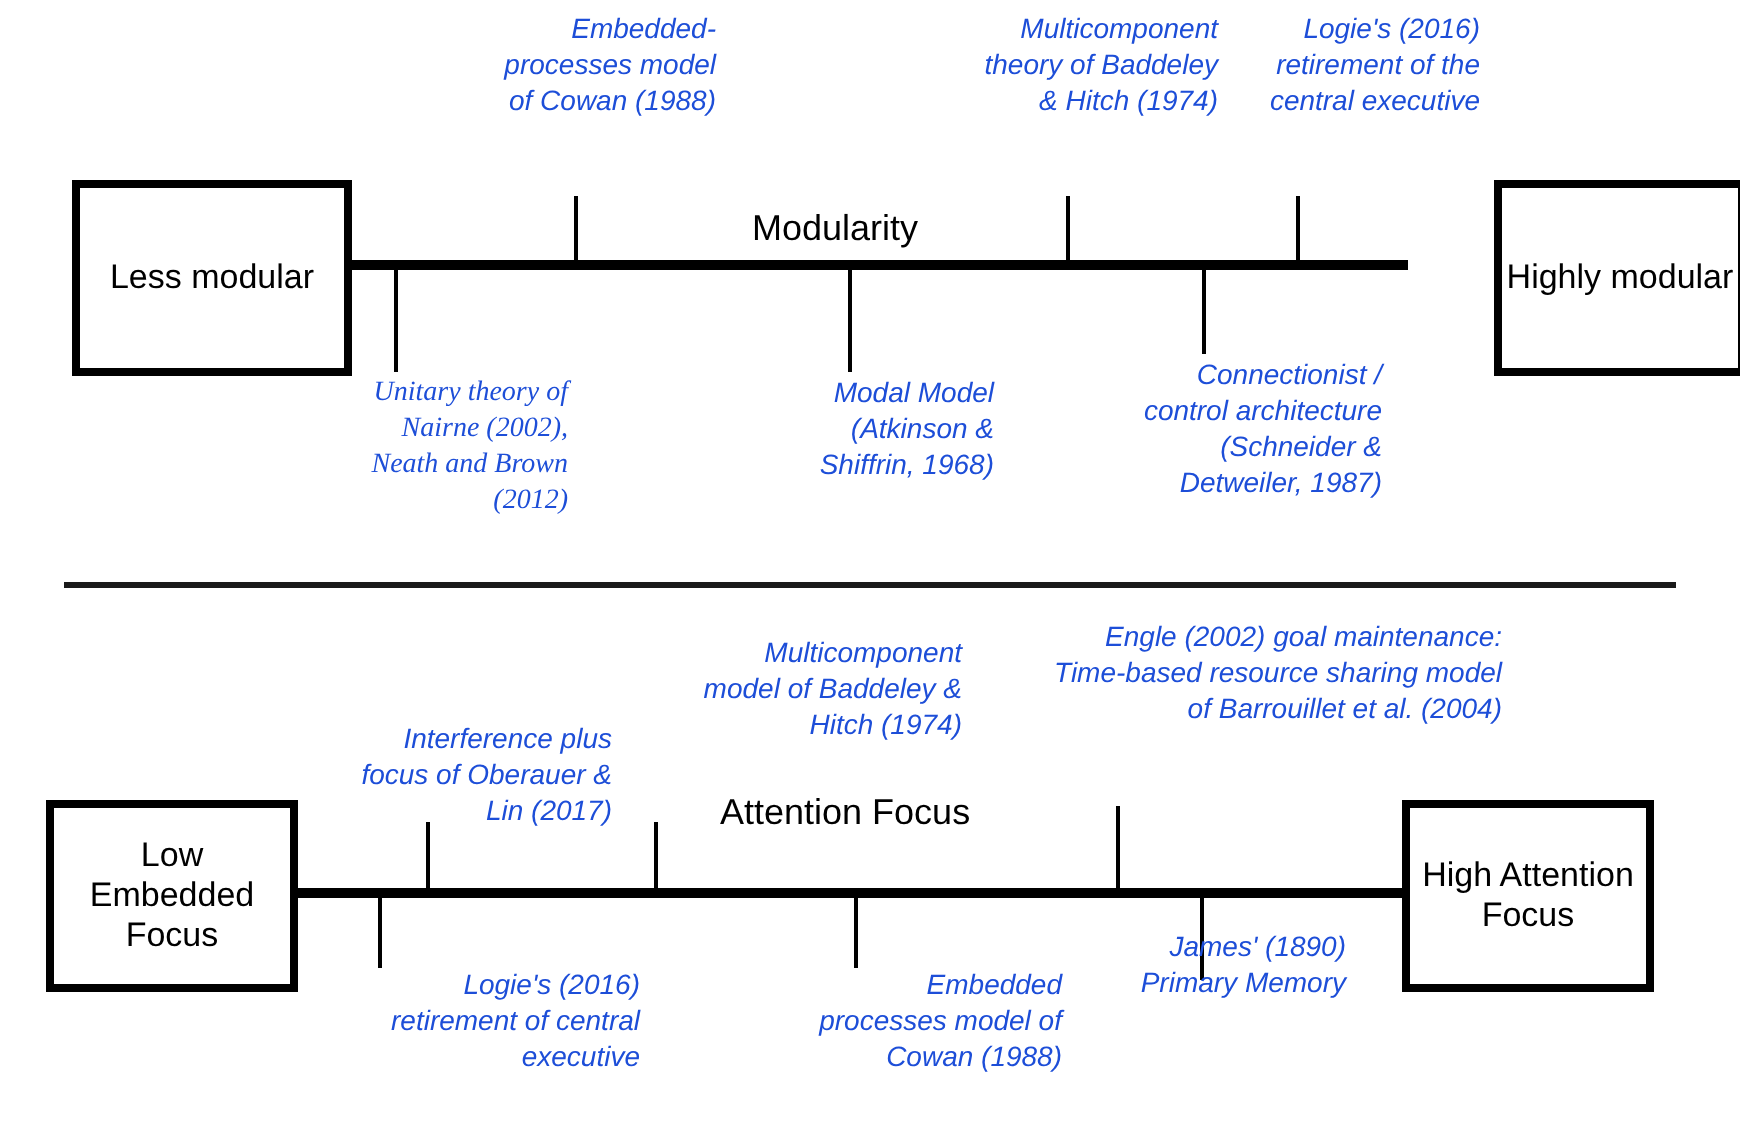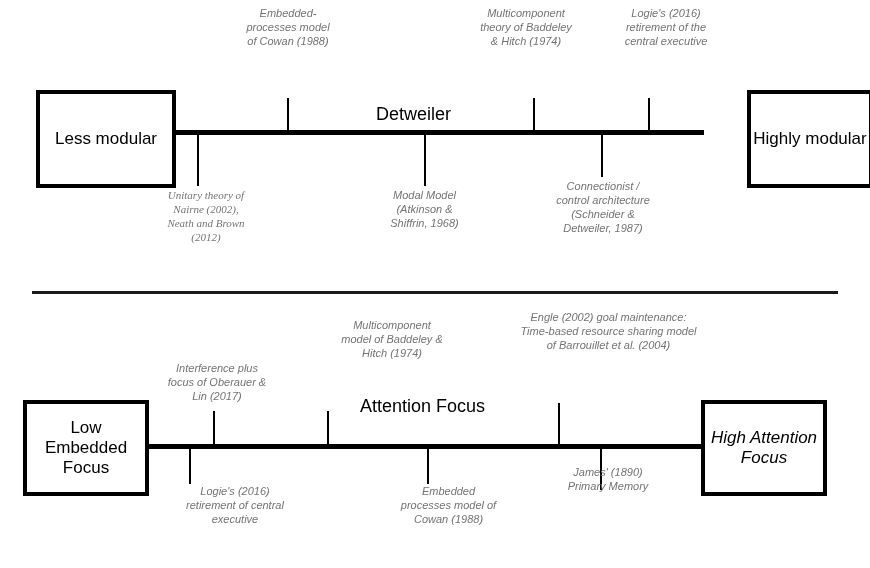--- a/index.html
+++ b/index.html
@@ -58,24 +58,24 @@
     position: absolute;
     width: 2px;
     background: #000000;
     z-index: 2;
   }
 
   
   .label {
     position: absolute;
     font-style: italic;
-    font-size: 11px;
+    font-size: 14px;
     line-height: 1.28;
-    color: #737373;
-    text-align: center;
+    color: #1d4ed8;
+    text-align: right;
     white-space: pre-line;
     z-index: 3;
   }
 
   
   .divider {
     position: absolute;
     height: 3px;
     background: #1a1a1a;
     z-index: 1;
@@ -93,21 +93,21 @@
 modular</span>
       </div>
 
     <div class="endbox" id="m-rbox" style="left: 701px; top: 90px; width: 126px; height: 98px; margin-left: 46px;">
         <span>Highly
 modular</span>
       </div>
 
     <div class="axis" id="m-axis" style="left: 148px; top: 130px; width: 556px;"></div>
 
-    <div class="axis-title" id="m-title" style="left: 370px; top: 104px;">Detweiler</div>
+    <div class="axis-title" id="m-title" style="left: 370px; top: 104px;">Modularity</div>
 
     <div id="m-annos">
         <div class="tick" style="left: 287px; top: 98px; height: 32px;"></div>
         <div class="label" style="left: 218px; top: 6px; width: 140px;">Embedded-
 processes model
 of Cowan (1988)</div>
         <div class="tick" style="left: 533px; top: 98px; height: 32px;"></div>
         <div class="label" style="left: 443px; top: 6px; width: 166px;">Multicomponent
 theory of Baddeley
 &amp; Hitch (1974)</div>
@@ -135,21 +135,21 @@
   <div class="divider" id="divider" style="left: 32px; top: 291px; width: 806px;"></div>
 
   <div>
 
     <div class="endbox" id="a-lbox" style="left: 23px; top: 400px; width: 126px; height: 96px;">
         <span>Low
 Embedded
 Focus</span>
       </div>
 
-    <div class="endbox" id="a-rbox" style="left: 701px; top: 400px; width: 126px; height: 96px; font-style: italic;">
+    <div class="endbox" id="a-rbox" style="left: 701px; top: 400px; width: 126px; height: 96px;">
         <span>High
 Attention
 Focus</span>
       </div>
 
     <div class="axis" id="a-axis" style="left: 148px; top: 444px; width: 556px;"></div>
 
     <div class="axis-title" id="a-title" style="left: 354px; top: 396px;">Attention Focus</div>
 
     <div id="a-annos">

